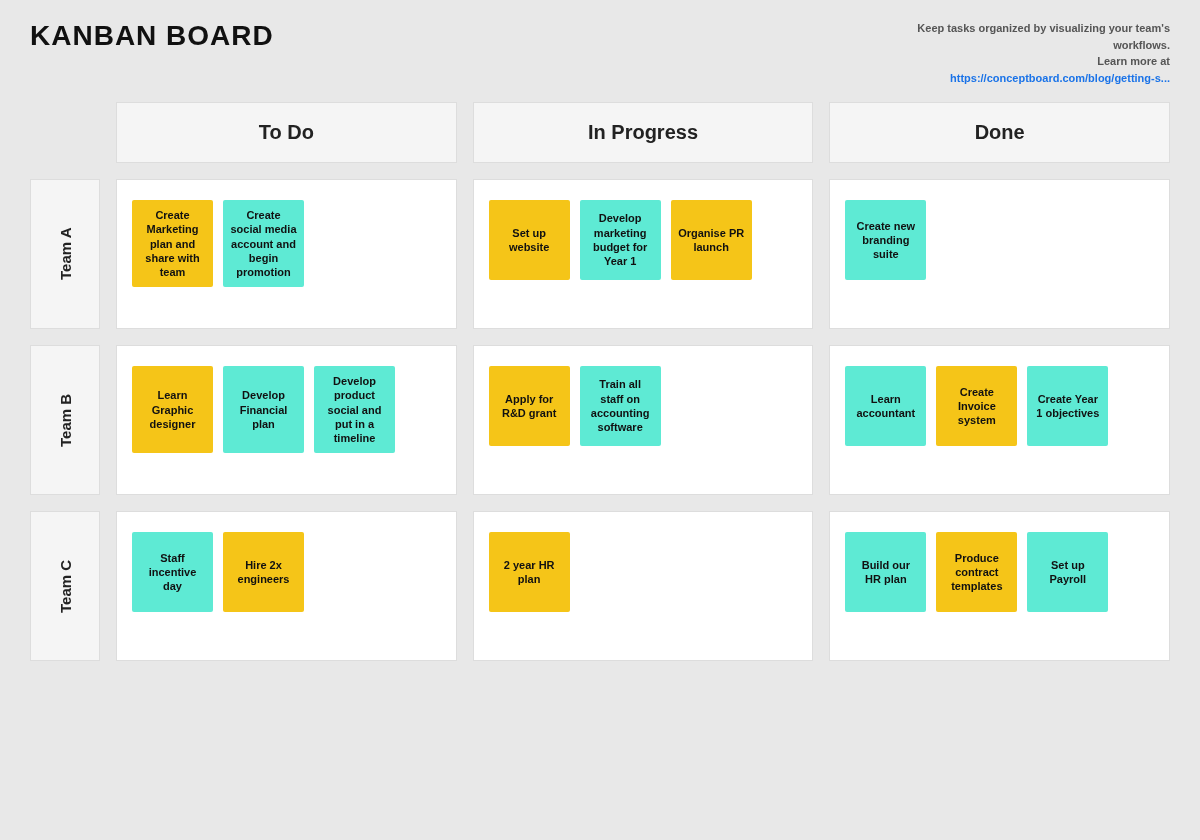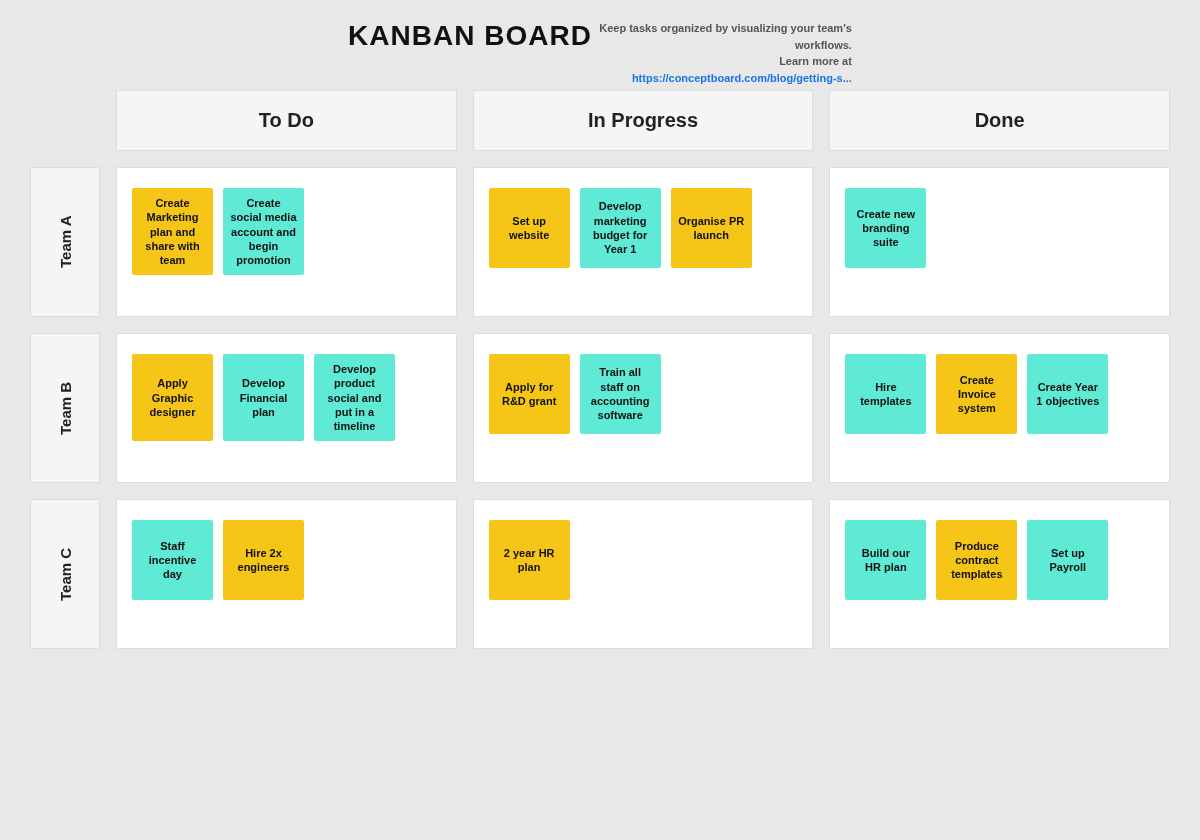--- a/index.html
+++ b/index.html
@@ -5,23 +5,23 @@
     * { box-sizing: border-box; margin: 0; padding: 0; }
     body {
       background: #e8e8e8;
       font-family: Arial, sans-serif;
       width: 1200px;
       min-height: 840px;
       padding: 20px 30px;
     }
     .header {
       display: flex;
-      justify-content: center;
+      justify-content: space-between;
       align-items: flex-start;
-      margin-bottom: 4px;
+      margin-bottom: 16px;
     }
     .board-title {
       font-size: 28px;
       font-weight: 900;
       letter-spacing: 1px;
       color: #111;
     }
     .header-note {
       font-size: 11px;
       color: #555;
@@ -138,30 +138,30 @@
     <div class="card yellow">Set up website</div>
     <div class="card teal">Develop marketing budget for Year 1</div>
     <div class="card yellow">Organise PR launch</div>
   </div>
   <div class="board-cell">
     <div class="card teal">Create new branding suite</div>
   </div>
 
   <div class="row-label">Team B</div>
   <div class="board-cell">
-    <div class="card yellow">Apply Graphic designer</div>
+    <div class="card yellow">Learn Graphic designer</div>
     <div class="card teal">Develop Financial plan</div>
     <div class="card teal">Develop product social and put in a timeline</div>
   </div>
   <div class="board-cell">
     <div class="card yellow">Apply for R&amp;D grant</div>
     <div class="card teal">Train all staff on accounting software</div>
   </div>
   <div class="board-cell">
-    <div class="card teal">Hire templates</div>
+    <div class="card teal">Learn accountant</div>
     <div class="card yellow">Create Invoice system</div>
     <div class="card teal">Create Year 1 objectives</div>
   </div>
 
   <div class="row-label">Team C</div>
   <div class="board-cell">
     <div class="card teal">Staff incentive day</div>
     <div class="card yellow">Hire 2x engineers</div>
   </div>
   <div class="board-cell">

